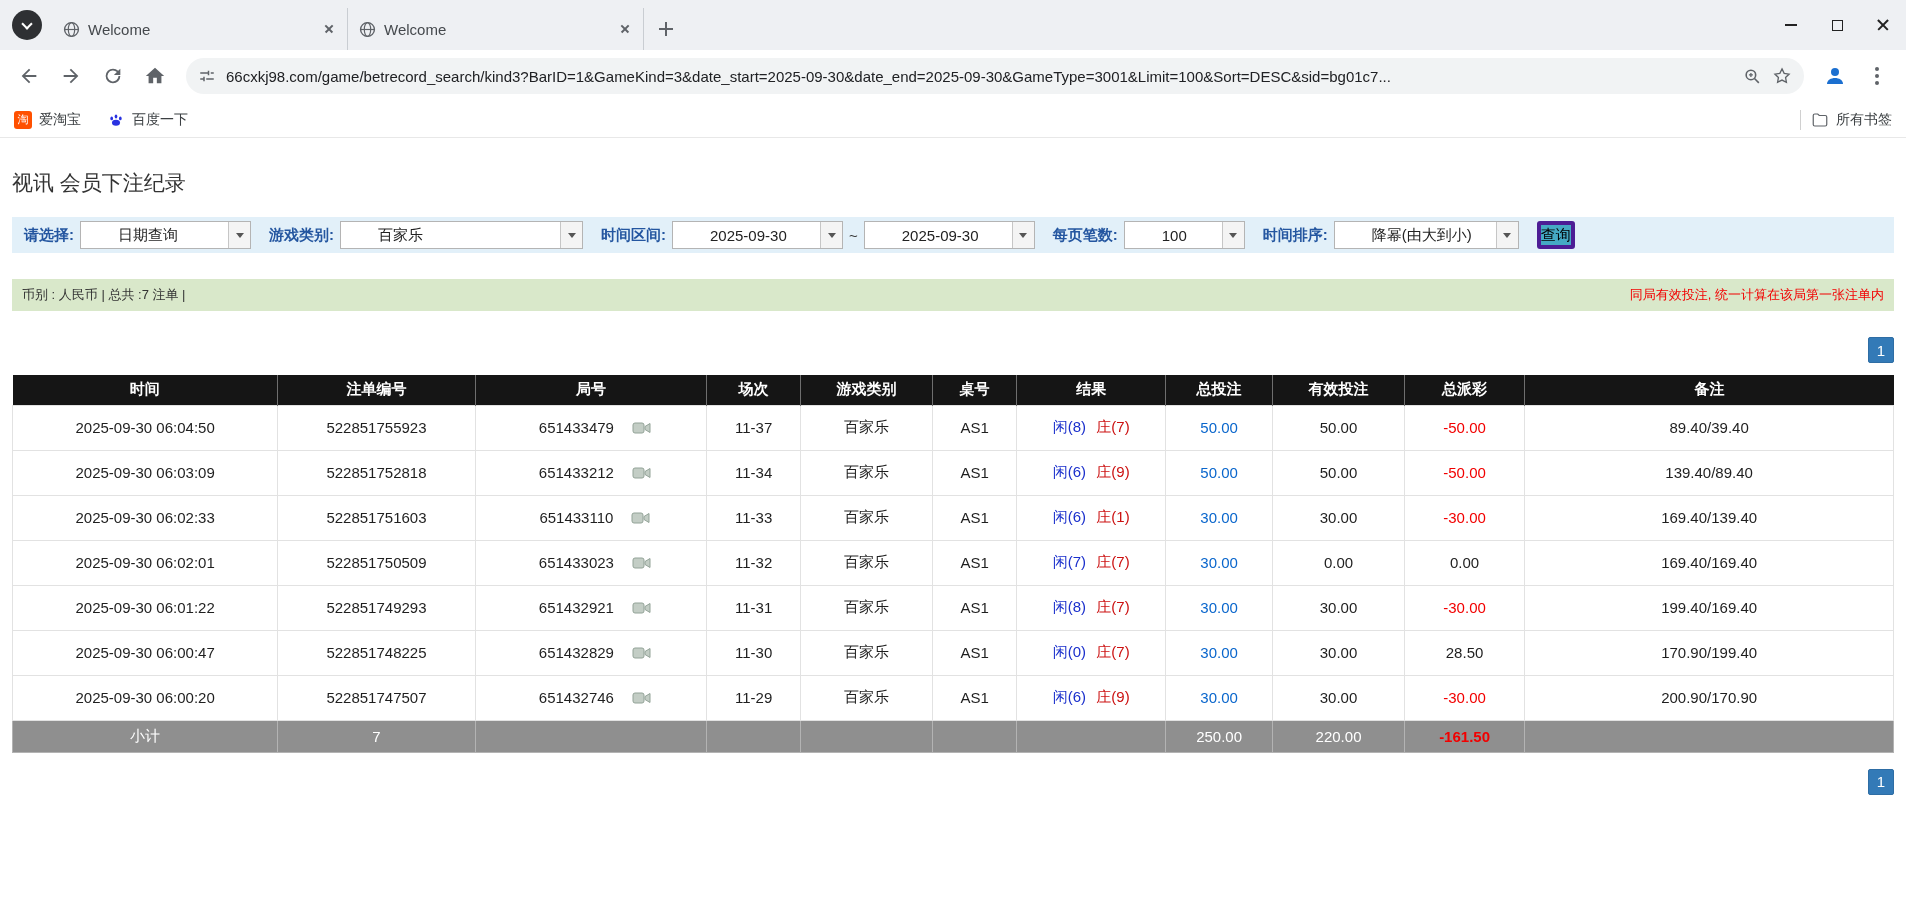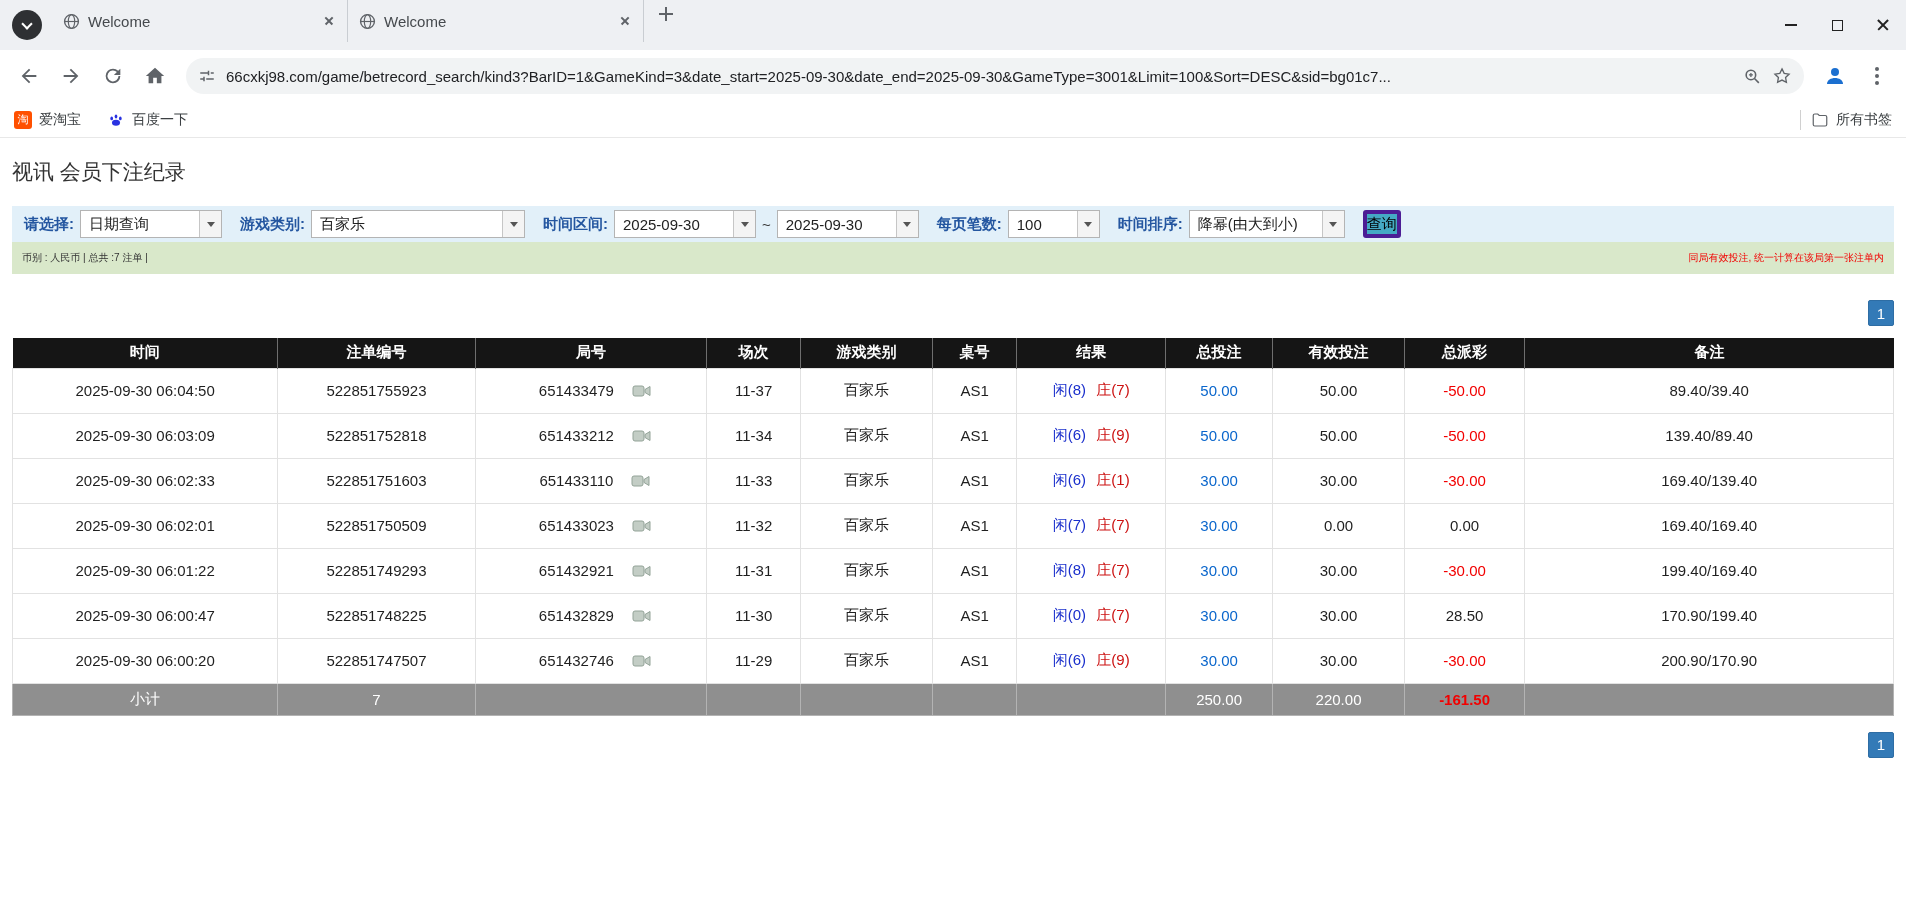--- a/index.html
+++ b/index.html
@@ -7,21 +7,21 @@
     --player-blue:#1a2fcc; --banker-red:#cc1111; --link-blue:#0a66cc; --negative-red:#f20000;
     --search-teal:#45a9c4; --pagination-blue:#337ab7; --filter-bg:#e2f0f9; --info-bg:#d9e8ca;
     --thead-bg:#151515; --summary-bg:#8f8f8f;
   }
   *{box-sizing:border-box}
   html,body{margin:0;padding:0}
   body{width:1906px;height:900px;overflow:hidden;background:#fff;
        font-family:"Liberation Sans","DejaVu Sans",sans-serif;color:#222;}
 
   
-  .tabstrip{height:50px;background:#eef0f3;display:flex;align-items:flex-start;padding-left:8px;position:relative;}
+  .tabstrip{height:50px;background:#eef0f3;display:flex;align-items:flex-end;padding-left:8px;position:relative;}
   .tab-search{width:30px;height:30px;border-radius:50%;background:#2e3033;align-self:center;margin:0 10px 0 4px;
               display:flex;align-items:center;justify-content:center;flex:none;cursor:pointer;}
   .tab-search .chev{width:8px;height:8px;border-right:2px solid #fff;border-bottom:2px solid #fff;transform:rotate(45deg);margin-top:-3px;}
   .tab{width:296px;height:42px;display:flex;align-items:center;gap:8px;padding:0 10px;font-size:15px;color:#45494d;flex:none;cursor:pointer;}
   .tab.inactive{border-right:1px solid #c9cdd2;}
   .tab.active{background:#fff;border:1px solid #cbd0d5;border-bottom:none;border-radius:10px 10px 0 0;color:#202124;}
   .tab .title{flex:1;white-space:nowrap;overflow:hidden;text-overflow:ellipsis;}
   .fav{width:18px;height:18px;flex:none;display:flex;align-items:center;justify-content:center;}
   .xclose{width:16px;height:16px;position:relative;flex:none;border-radius:50%;cursor:pointer;}
   .xclose::before,.xclose::after{content:"";position:absolute;left:3px;top:7px;width:10px;height:1.6px;background:#5f6368;}
@@ -47,35 +47,35 @@
   .bookmarks{height:36px;background:#fff;display:flex;align-items:center;padding:0 14px;gap:26px;
              border-bottom:1px solid #e8e8e8;font-size:14px;color:#3c4043;}
   .bm{display:flex;align-items:center;gap:7px;cursor:pointer;}
   .bm-right{margin-left:auto;display:flex;align-items:center;gap:10px;}
   .vdiv{width:1px;height:20px;background:#d0d0d0;}
   .tb-fav{width:18px;height:18px;border-radius:3px;background:#ff5000;color:#fff;font-size:11px;
           display:flex;align-items:center;justify-content:center;flex:none;}
 
   
   .page{padding:0 12px;}
-  .pagetitle{margin:20px 0 0;font-size:21px;font-weight:500;color:#333;}
+  .pagetitle{margin:31px 0 0;font-size:21px;font-weight:500;color:#333;}
   .filterbar{margin-top:20px;height:36px;background:var(--filter-bg);display:flex;align-items:center;padding:0 12px;gap:18px;}
   .f-item{display:flex;align-items:center;gap:6px;}
   .f-label{font-size:15px;font-weight:bold;color:#2456a0;white-space:nowrap;}
-  .combo{display:flex;height:28px;border:1px solid #b4b4b4;background:#fff;cursor:pointer;}
+  .combo{display:flex;height:28px;border:1px solid #b4b4b4;background:#fff;cursor:pointer;padding-left:29px;}
   .combo .val{display:flex;align-items:center;padding:0 8px;font-size:15px;color:#222;white-space:nowrap;}
   .w-select .val{width:118px;} .w-game .val{width:190px;} .w-date .val{width:118px;}
   .w-size .val{width:68px;} .w-sort .val{width:132px;}
   .combo .dd{width:22px;border-left:1px solid #c6c6c6;background:#f4f4f4;display:flex;align-items:center;justify-content:center;}
   .caret{width:0;height:0;border-left:4px solid transparent;border-right:4px solid transparent;border-top:5px solid #555;}
   .tilde{font-size:15px;color:#333;}
   .btn-search{height:28px;padding:0 0;background:var(--search-teal);color:#000000;border:4px solid #4c1d95;
               border-radius:3px;font-size:15px;display:flex;align-items:center;cursor:pointer;}
-  .infobar{height:32px;background:var(--info-bg);display:flex;align-items:center;
-           justify-content:space-between;padding:0 10px;font-size:10px;color:#333;}
+  .infobar{margin-top:26px;height:32px;background:var(--info-bg);display:flex;align-items:center;
+           justify-content:space-between;padding:0 10px;font-size:13px;color:#333;}
   .infobar .notice{color:var(--negative-red);}
   .pagerow{margin-top:26px;display:flex;justify-content:flex-end;}
   .pagerow.bottom{margin-top:16px;}
   .pagebtn{width:26px;height:26px;background:var(--pagination-blue);border:1px solid #2e6da4;color:#fff;
            font-size:15px;display:flex;align-items:center;justify-content:center;border-radius:2px;cursor:pointer;}
 
   table.bets{width:100%;border-collapse:collapse;margin-top:12px;table-layout:fixed;}
   table.bets th{height:30px;background:var(--thead-bg);color:#fff;font-size:15px;font-weight:bold;border-right:1px solid #6e6e6e;}
   table.bets th:last-child{border-right:none;}
   table.bets td{height:45px;border:1px solid #e2e2e2;text-align:center;font-size:15px;color:#1f1f1f;overflow:hidden;white-space:nowrap;}

